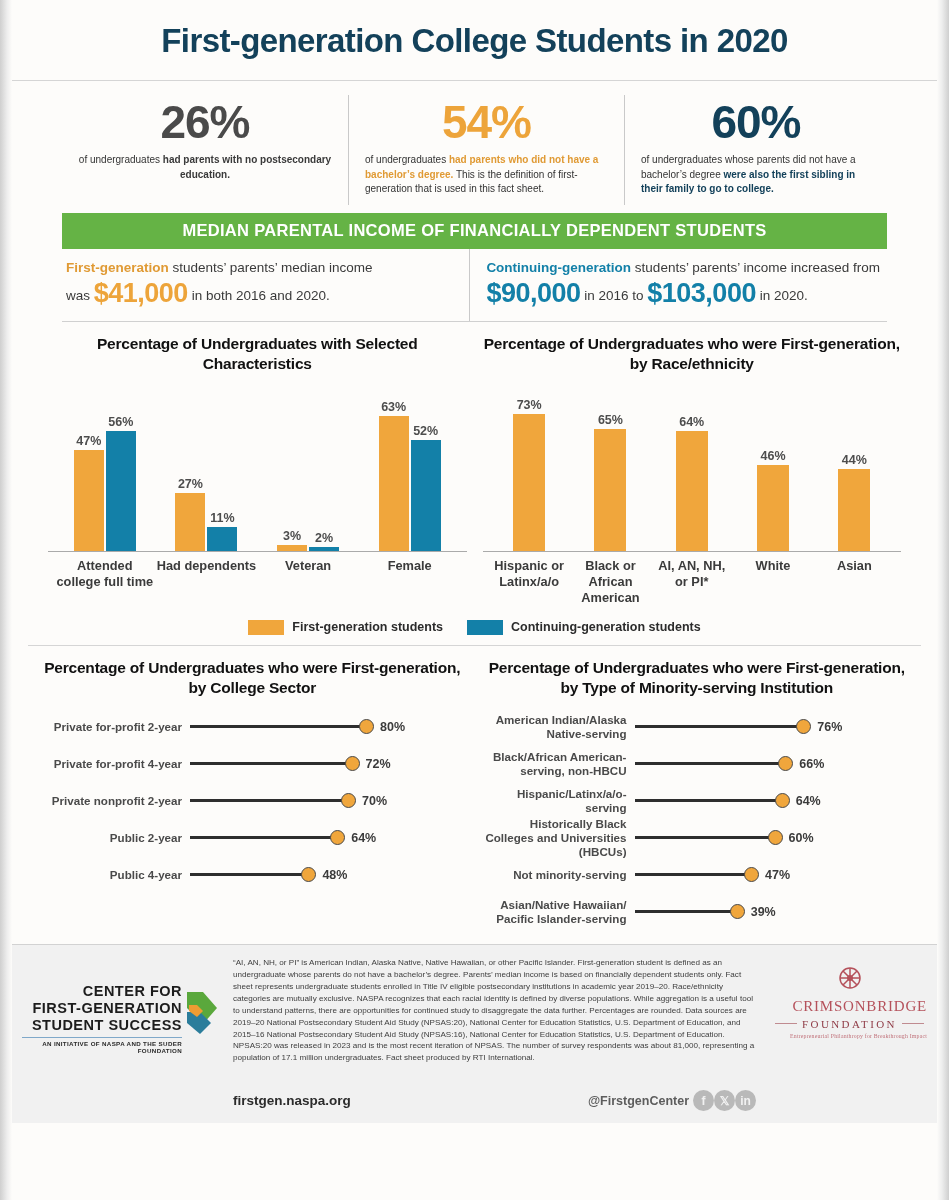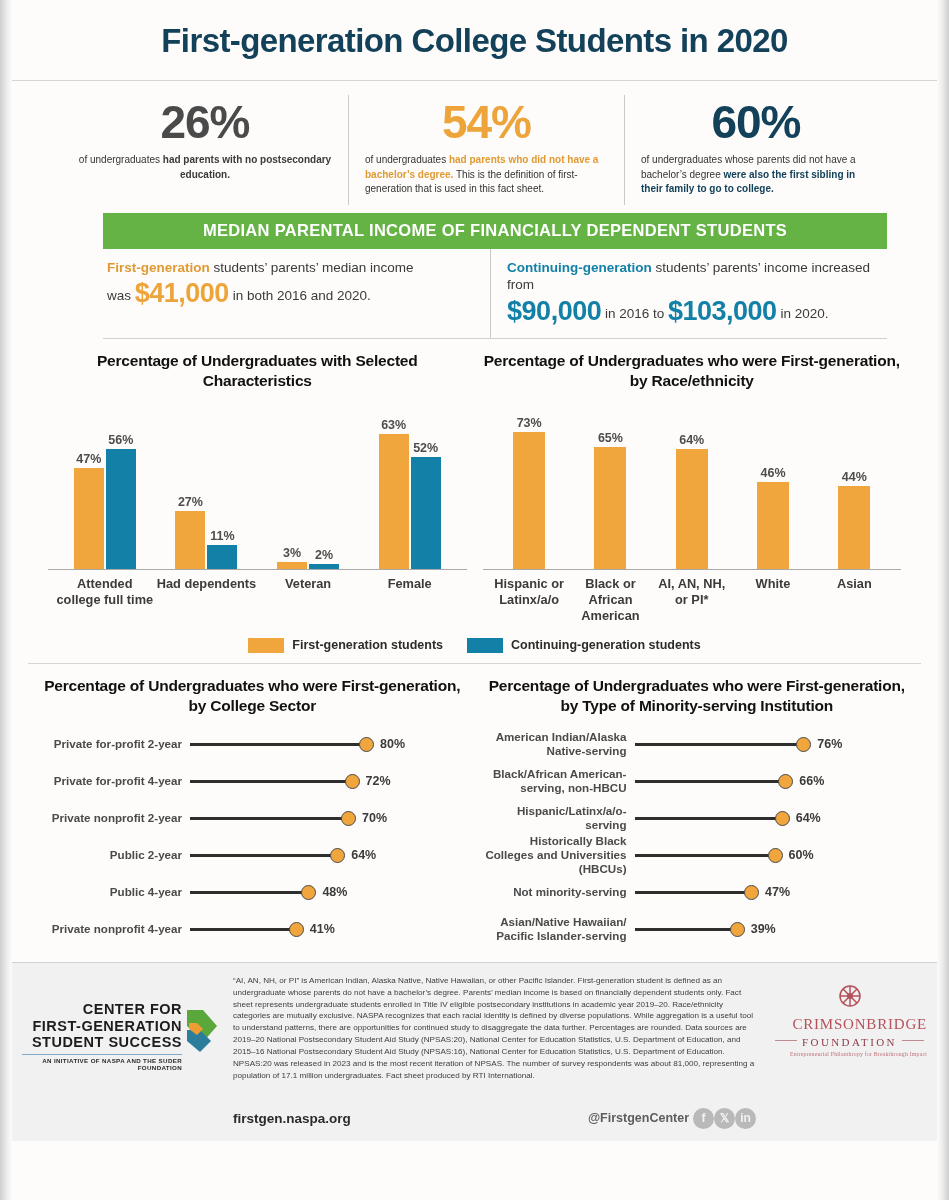--- a/index.html
+++ b/index.html
@@ -47,21 +47,21 @@
   .bignum.gray { color:#4a4a4a; }
   .bignum.orange { color:#eda43a; }
   .bignum.navy { color:#13415a; }
   .stat p { font-size:10px; line-height:1.45; color:#333; }
   .stat.s1 p { text-align:center; }
   .stat.s1 p b { color:#3a3a3a; }
   .hi-orange { color:#e09a34; font-weight:bold; }
   .hi-navy { color:#13415a; font-weight:bold; }
 
   
-  .band-wrap { padding: 2px 62px 0 62px; margin-left: 41px; }
+  .band-wrap { padding: 2px 62px 0 62px; }
   .greenbar {
     background:#65b345; color:#fff; text-align:center;
     font-size:16.5px; font-weight:bold; letter-spacing:0.3px;
     padding:8px 0 9px;
   }
   .income-row { display:flex; border-bottom:1px solid #d0d0d0; }
   .income-cell { padding:10px 4px 12px 4px; }
   .income-cell.left { flex:0 0 49.5%; border-right:1px solid #c9c9c9; padding-right:14px; }
   .income-cell.right { flex:1 1 auto; padding-left:16px; }
   .income-head { font-size:13.5px; color:#3a3a3a; line-height:1.3; margin-bottom:3px; }
@@ -346,28 +346,20 @@
           </div>
         </div>
         <div class="lolli">
           <div class="lolli-label">Public 4-year</div>
           <div class="lolli-track">
             <div class="lolli-line" id="s4" style="width: 114.4px;"></div>
             <div class="dot"></div>
             <div class="lolli-val">48%</div>
           </div>
         </div>
-        <div class="lolli">
-          <div class="lolli-label">Private nonprofit 4-year</div>
-          <div class="lolli-track">
-            <div class="lolli-line" id="s5" style="width: 101.8px;"></div>
-            <div class="dot"></div>
-            <div class="lolli-val">41%</div>
-          </div>
-        </div>
       </div>
     </div>
 
     <div class="lolli-col">
       <div class="chart-title">Percentage of Undergraduates who were First-generation, by Type of Minority-serving Institution</div>
       <div class="lolli-list">
         <div class="lolli">
           <div class="lolli-label">American Indian/Alaska Native-serving</div>
           <div class="lolli-track">
             <div class="lolli-line" id="m0" style="width: 164.8px;"></div>

